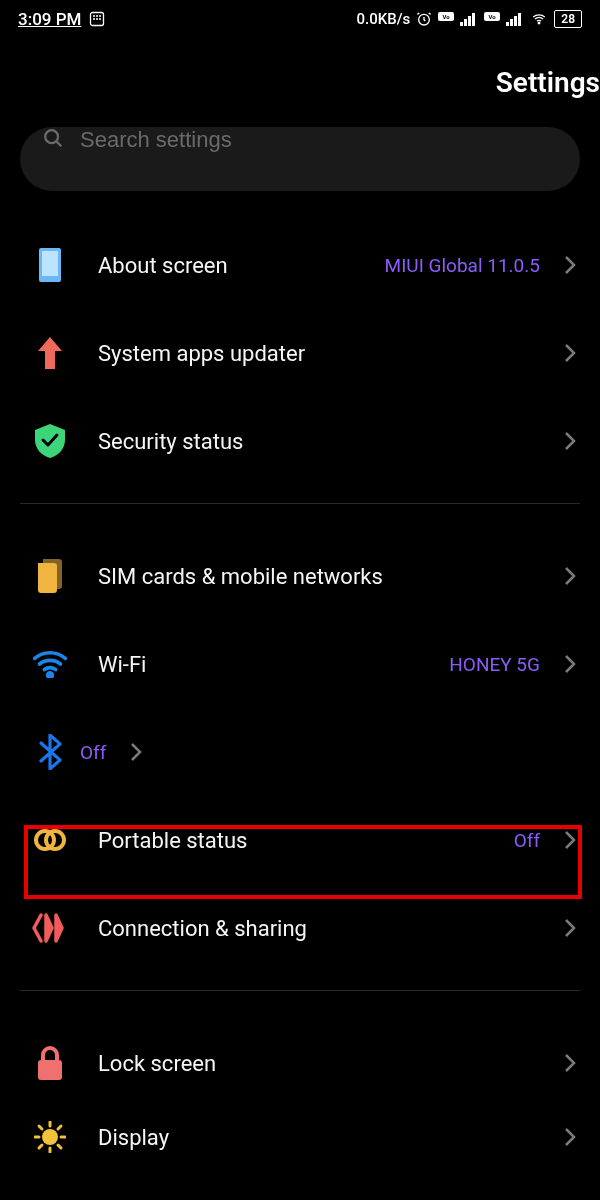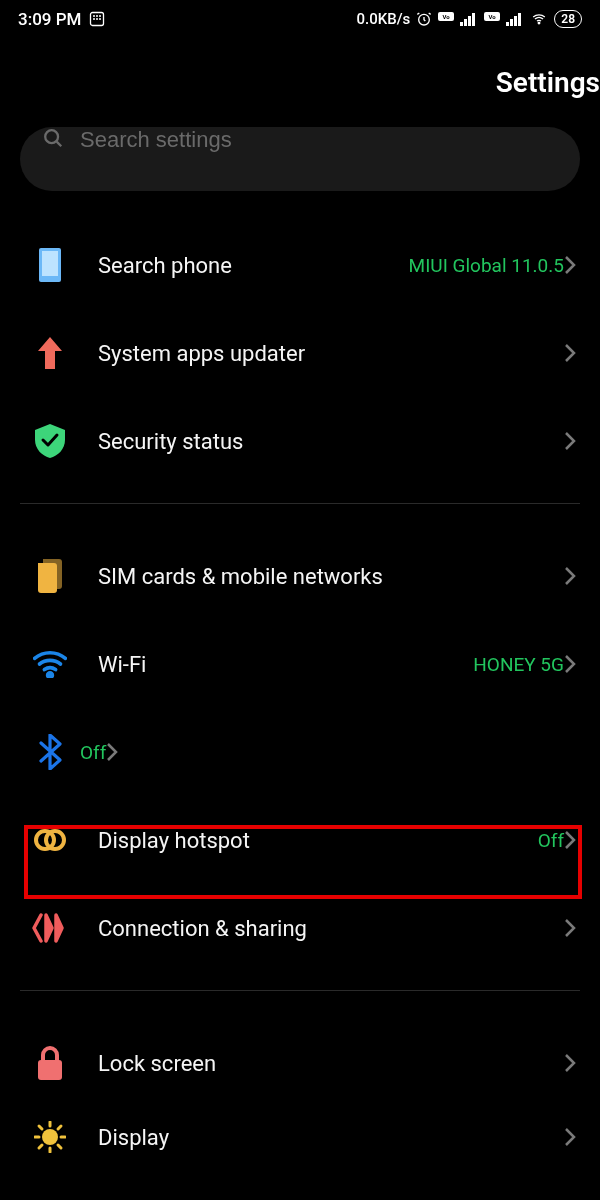--- a/index.html
+++ b/index.html
@@ -14,26 +14,26 @@
   }
   .status-bar {
     height: 38px;
     display: flex;
     justify-content: space-between;
     align-items: center;
     padding: 0 18px;
     font-size: 17px;
     font-weight: 500;
   }
-  .status-left { display: flex; align-items: center; gap: 8px; }
+  .status-left { display: flex; align-items: center; gap: 8px; text-decoration: underline; }
   .status-right { display: flex; align-items: center; gap: 6px; font-size: 15px; }
   .status-icon { display: inline-flex; align-items: center; }
   .battery-pill {
     border: 1.5px solid #fff;
-    border-radius: 9px;
+    border-radius: 2px;
     padding: 0px 6px;
     font-size: 12px;
     font-weight: 600;
     line-height: 16px;
   }
   .page-title {
     text-align: right;
     font-size: 28px;
     font-weight: 600;
     margin-top: 28px;
@@ -73,22 +73,22 @@
   }
   .row .label {
     flex: 1;
     font-size: 22px;
     font-weight: 400;
     color: #f5f5f5;
     padding-left: 18px;
   }
   .row .value {
     font-size: 19px;
-    color: #22c55e;
-    margin-right: 0;
+    color: #8b5cf6;
+    margin-right: 24px;
   }
   .chevron { color: #7a7a7a; display: flex; }
   .divider {
     height: 1px;
     background: #2a2a2a;
     margin: 18px 20px;
   }
   .group-gap { height: 10px; }
   .highlight-box {
     position: absolute;
@@ -187,21 +187,21 @@
 
 <div class="list">
 
   <div class="row">
     <span class="icon-slot c-blue-light">
       <svg width="26" height="34" viewBox="0 0 26 34">
           <rect x="2" y="0" width="22" height="34" rx="2" fill="currentColor"></rect>
           <rect x="5" y="3" width="16" height="25" fill="#bde3ff"></rect>
         </svg>
     </span>
-    <span class="label">Search phone</span>
+    <span class="label">About screen</span>
     <span class="value">MIUI Global 11.0.5</span>
     <span class="chevron">
         <svg width="12" height="20" viewBox="0 0 12 20" fill="none" stroke="currentColor" stroke-width="2.5">
           <path d="M2 2l8 8-8 8"></path>
         </svg>
       </span>
   </div>
 
   <div class="row">
     <span class="icon-slot c-coral">
@@ -282,21 +282,21 @@
       </span>
   </div>
 
   <div class="row">
     <span class="icon-slot c-amber">
       <svg width="36" height="26" viewBox="0 0 36 26" fill="none" stroke="currentColor" stroke-width="4">
           <circle cx="13" cy="13" r="9"></circle>
           <circle cx="23" cy="13" r="9"></circle>
         </svg>
     </span>
-    <span class="label">Display hotspot</span>
+    <span class="label">Portable status</span>
     <span class="value">Off</span>
     <span class="chevron">
         <svg width="12" height="20" viewBox="0 0 12 20" fill="none" stroke="currentColor" stroke-width="2.5">
           <path d="M2 2l8 8-8 8"></path>
         </svg>
       </span>
   </div>
 
   <div class="row">
     <span class="icon-slot c-red">

